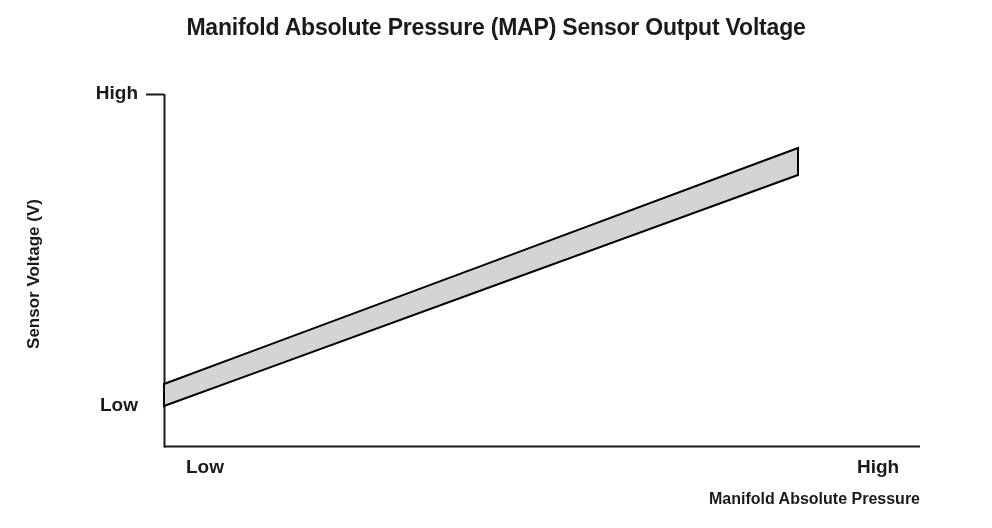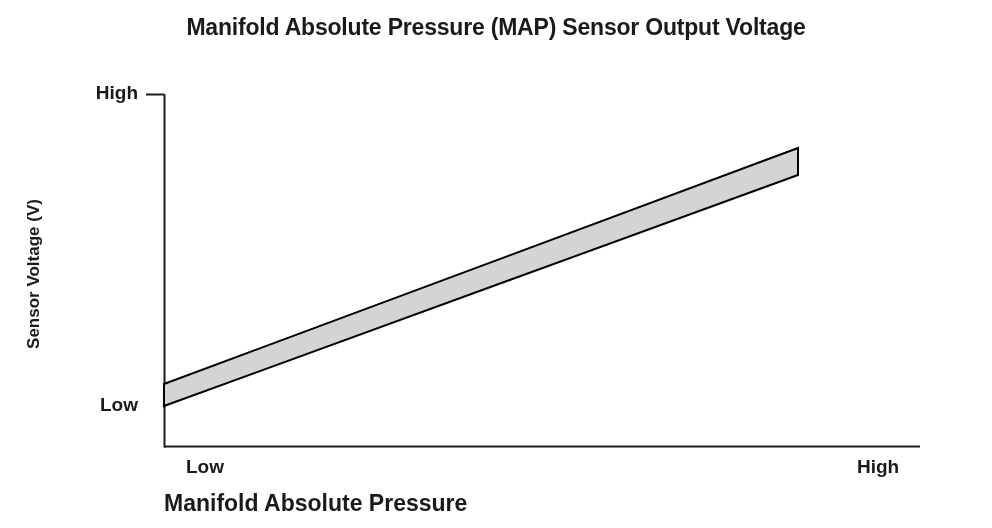--- a/index.html
+++ b/index.html
@@ -44,22 +44,22 @@
     transform: rotate(-90deg);
     transform-origin: 50% 50%;
     color: #1a1a1a;
     white-space: nowrap;
   }
   .x-axis-title {
     position: absolute;
     left: 164px;
     top: 490px;
     width: 756px;
-    text-align: left;
-    font-size: 23px;
+    text-align: right;
+    font-size: 16px;
     font-weight: bold;
     color: #1a1a1a;
   }
   .y-tick-label {
     position: absolute;
     font-size: 19px;
     font-weight: bold;
     text-align: right;
     color: #1a1a1a;
     white-space: nowrap;

